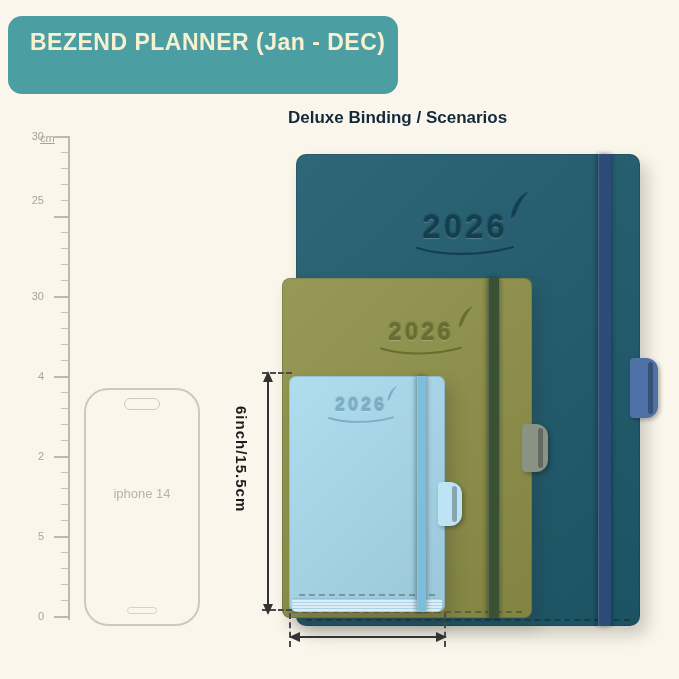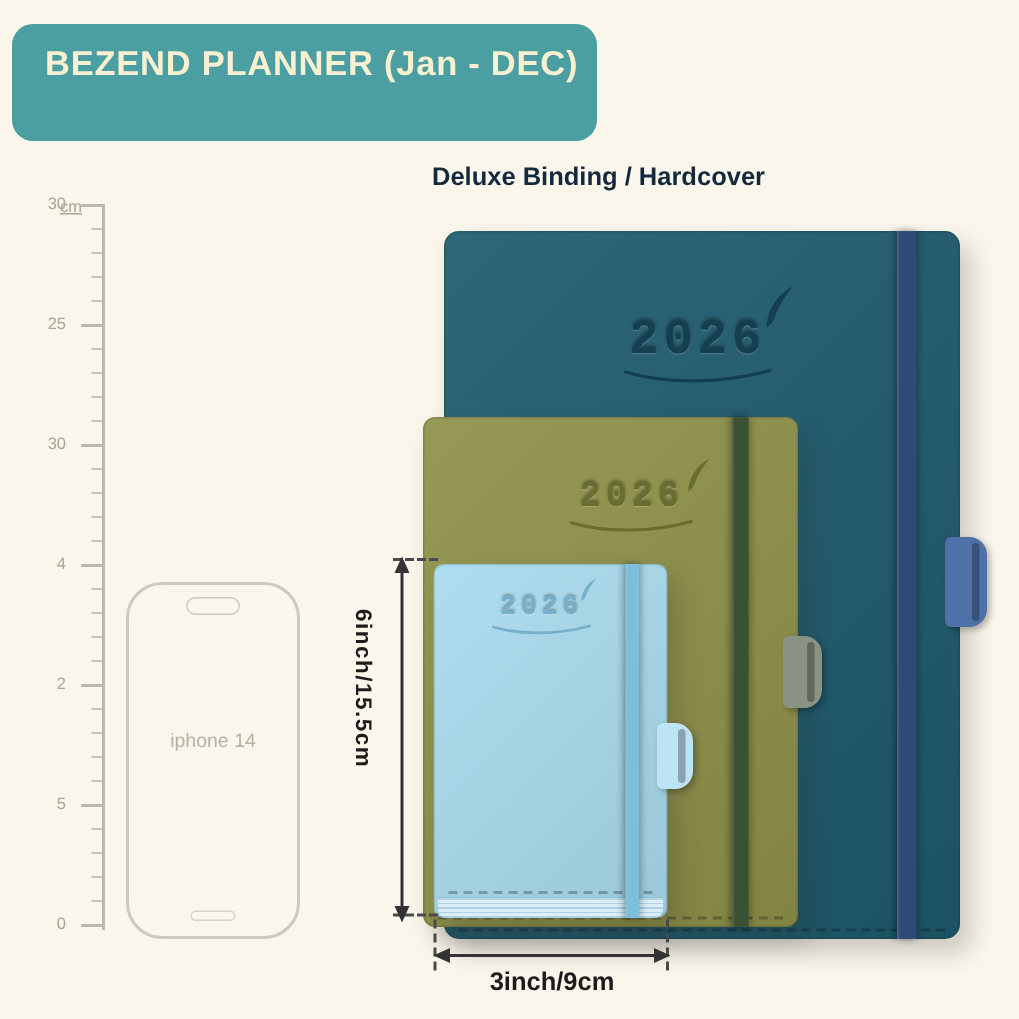--- a/index.html
+++ b/index.html
@@ -51,21 +51,21 @@
   .loop-medium{right:-16px;top:146px;width:26px;height:48px;}
   .loop-small{right:-17px;top:106px;width:24px;height:44px;}
   .pen-slot{position:absolute;top:4px;bottom:4px;right:5px;width:5px;border-radius:3px;
             background:rgba(0,0,0,.28);}
   .pages{position:absolute;left:3px;right:3px;bottom:0;height:13px;background:#D9EEF8;
          border-top:1px solid #8fc2d8;border-radius:0 0 6px 6px;
          background-image:repeating-linear-gradient(to bottom,rgba(140,185,210,.55) 0 1px,transparent 1px 3px);}
 
   
   .brand{position:absolute;text-align:center;}
-  .brand-year{font-family:Liberation Mono, monospace;font-weight:bold;letter-spacing:3px;line-height:1;
+  .brand-year{font-family:Liberation Sans, sans-serif;font-weight:bold;letter-spacing:3px;line-height:1;
     text-shadow:0 1px 1px rgba(255,255,255,.22),0 -1px 2px rgba(0,0,0,.35);}
   .brand-feather{position:absolute;transform:rotate(-10deg);}
   .brand-swoosh{display:block;margin:2px auto 0;}
   .brand-large{left:105px;top:56px;width:128px;}
   .brand-large .brand-year{font-size:33px;}
   .brand-large .brand-feather{right:-6px;top:-20px;}
   .brand-medium{left:86px;top:42px;width:106px;}
   .brand-medium .brand-year{font-size:24px;}
   .brand-medium .brand-feather{right:-4px;top:-15px;}
   .brand-small{left:30px;top:20px;width:84px;}
@@ -86,30 +86,30 @@
 </head>
 <body>
 
 <div class="canvas">
 
   <div class="banner" style="background-color: rgb(75, 158, 161);">
     <div class="banner-title" style="color: rgb(248, 240, 208);">BEZEND PLANNER (Jan - DEC)</div>
   </div>
 
   <div class="features" style="color: rgb(19, 41, 60);">
-    <div>Deluxe Binding / Hardcover</div>
+    <div>Deluxe Binding / Scenarios</div>
   </div>
 
   <div class="ruler">
     <div class="ruler-unit">cm</div>
     <div class="ruler-minor"></div>
     <div class="ruler-major"></div>
     <div class="ruler-line"></div>
     <div class="ruler-num" style="top:18px">30</div>
-    <div class="ruler-num" style="top:98px">25</div>
+    <div class="ruler-num" style="top:82px">25</div>
     <div class="ruler-num" style="top:178px">30</div>
     <div class="ruler-num" style="top:258px">4</div>
     <div class="ruler-num" style="top:338px">2</div>
     <div class="ruler-num" style="top:418px">5</div>
     <div class="ruler-num" style="top:498px">0</div>
   </div>
 
   <div class="phone">
     <div class="phone-notch"></div>
     <div class="phone-label">iphone 14</div>
@@ -177,15 +177,14 @@
   </svg>
   <div class="dim-label-v">6inch/15.5cm</div>
 
   <div class="guide-v" style="left:289px;top:613px;height:34px"></div>
   <div class="guide-v" style="left:444px;top:613px;height:34px"></div>
   <svg class="dims h-arrow" width="158" height="16" viewBox="0 0 158 16">
     <line x1="9" y1="8" x2="149" y2="8" stroke-width="2" style="stroke: rgb(51, 51, 51);"></line>
     <polygon points="0,8 11,3 11,13" style="fill: rgb(51, 51, 51);"></polygon>
     <polygon points="158,8 147,3 147,13" style="fill: rgb(51, 51, 51);"></polygon>
   </svg>
-  <div class="dim-label-h">3inch/9cm</div>
 
 </div>
 
 </body></html>

